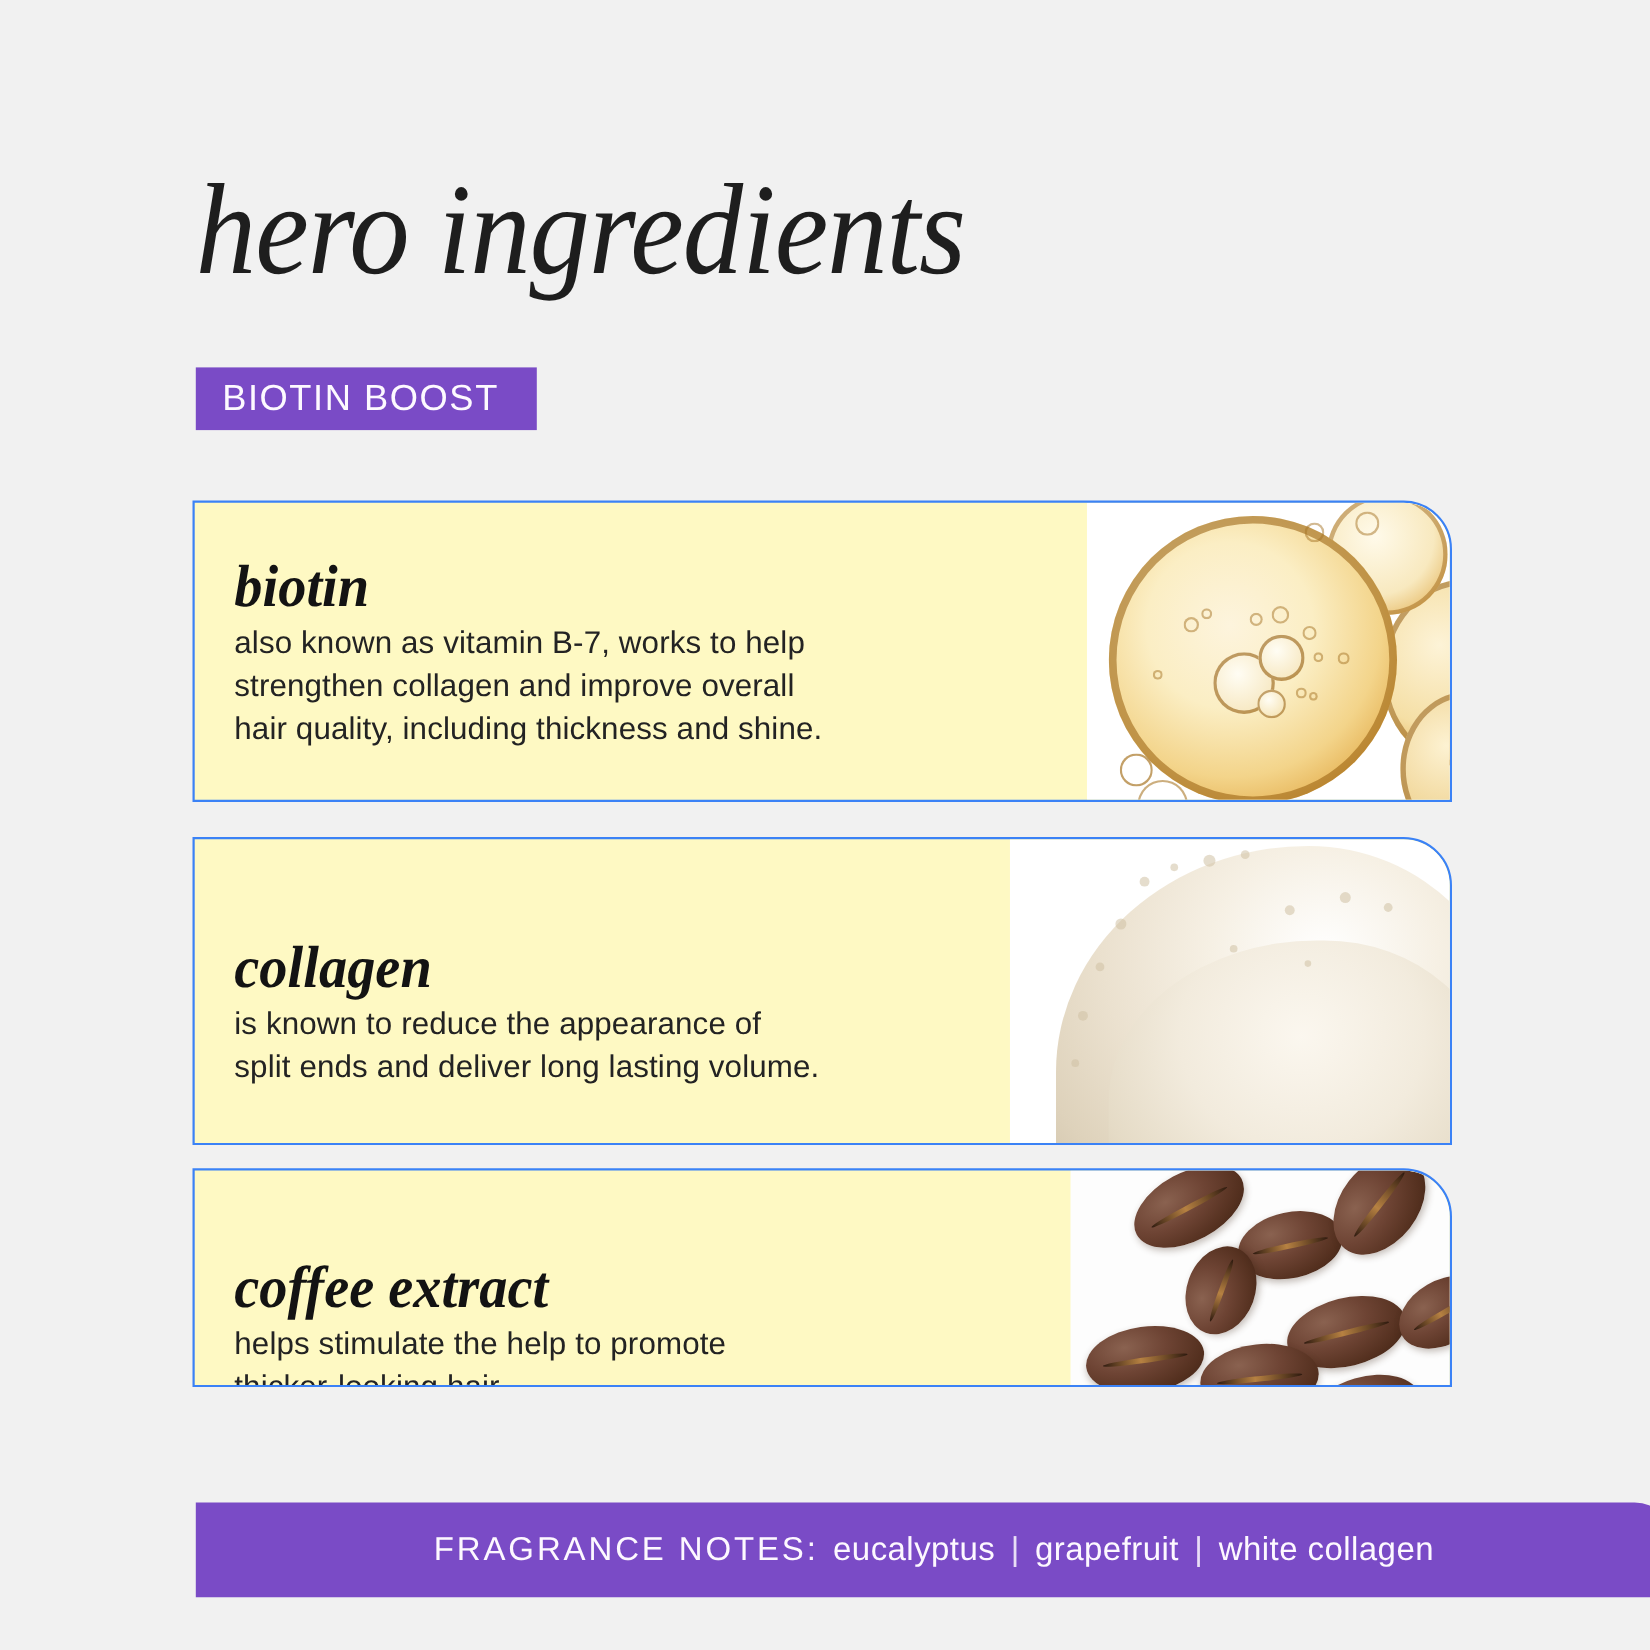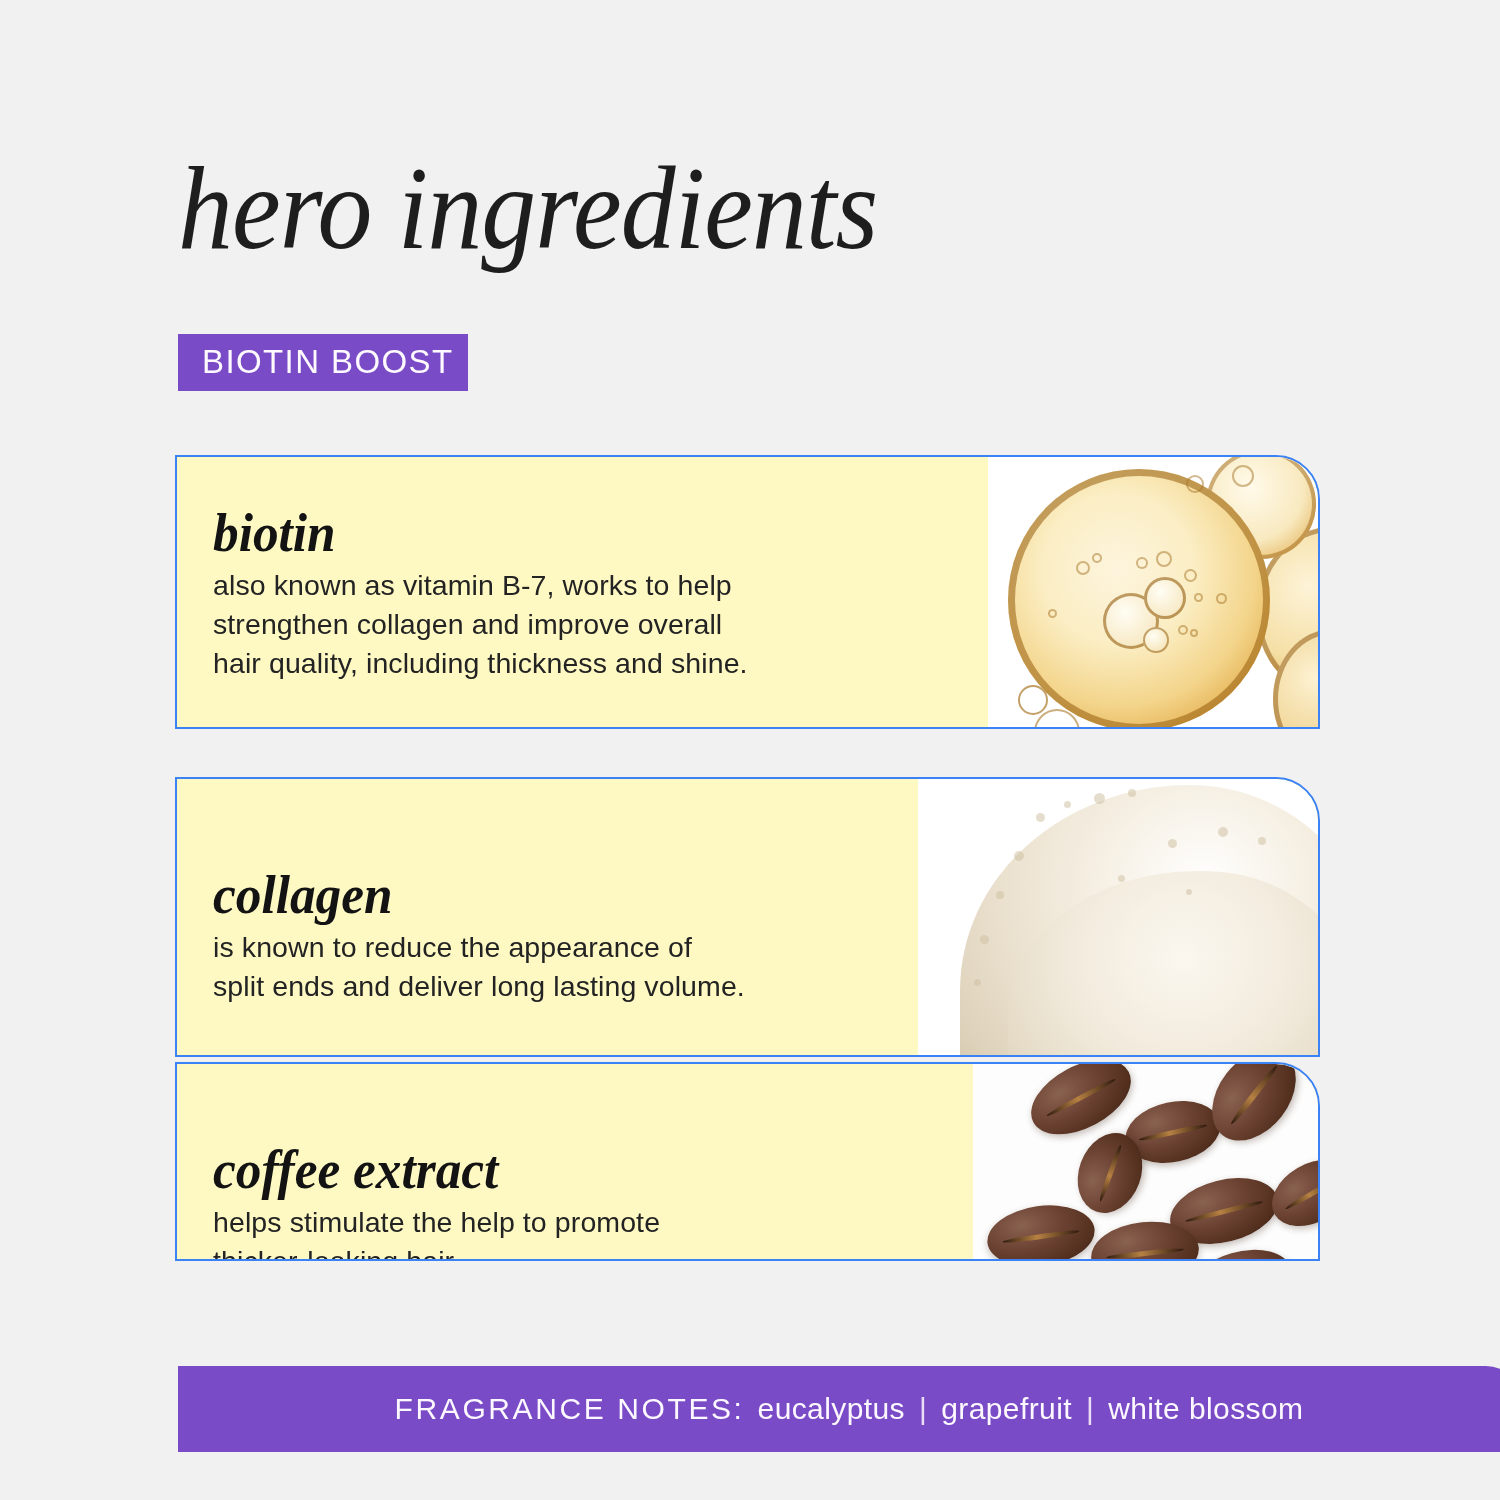--- a/index.html
+++ b/index.html
@@ -25,37 +25,37 @@
     transform:scaleX(0.93);
     transform-origin:left top;
   }
   .subtitle-badge{
     position:absolute;
     left:178px; top:334px;
     background:#7a4bc6;
     color:#fdf9ff;
     font-size:33px;
     letter-spacing:1.4px;
-    padding:11px 14px 13px 24px;
+    padding:11px 34px 13px 24px;
     line-height:1;
     white-space:nowrap;
   }
 
   
   .card{
     position:absolute;
     left:175px;
     width:1145px;
     background:#fef9c3;
     border:2px solid #3b82f6;
     box-sizing:border-box;
     overflow:hidden;
   }
   .card.c1{ top:455px;  height:274px; border-radius:0 44px 0 0;}
-  .card.c2{ top:761px;  height:280px; border-radius:0 44px 0 0;margin-top:16px;}
+  .card.c2{ top:761px;  height:280px; border-radius:0 44px 0 0;}
   .card.c3{ top:1062px; height:199px; border-radius:0 44px 0 0;}
 
   .card-text{
     position:absolute;
     left:36px;
     z-index:3;
     max-width:700px;
   }
   .c1 .card-text{ top:48px; }
   .c2 .card-text{ top:88px; }
@@ -289,15 +289,15 @@
   </div>
 </div>
 
 <div class="fragrance-bar">
   <div class="frag-line">
     <span class="frag-label">FRAGRANCE NOTES:</span>
     <span class="frag-note">eucalyptus</span>
     <span class="frag-sep">|</span>
     <span class="frag-note">grapefruit</span>
     <span class="frag-sep">|</span>
-    <span class="frag-note">white blossom</span>
+    <span class="frag-note">white collagen</span>
   </div>
 </div>
 
 </body></html>

